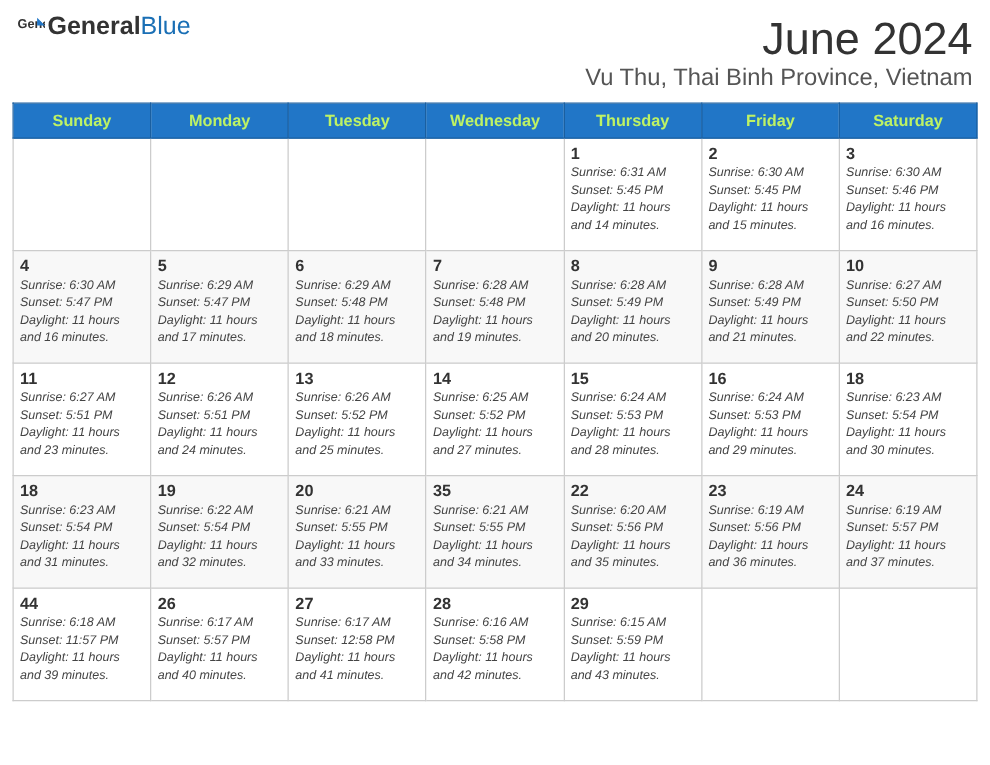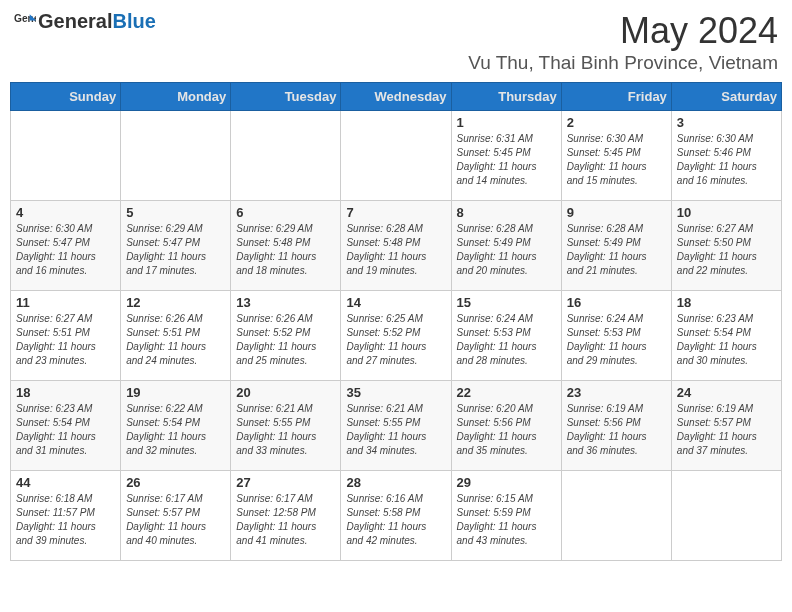--- a/index.html
+++ b/index.html
@@ -22,21 +22,21 @@
       align-items: center;
       gap: 2px;
     }
     .logo-text-general {
       font-size: 20px;
       font-weight: bold;
       color: #333;
     }
     .logo-text-blue {
       font-size: 20px;
-      font-weight: bold;
+      font-weight: normal;
       color: #1a6fb5;
     }
     .logo-icon {
       width: 22px;
       height: 22px;
     }
     .title-area {
       text-align: right;
     }
     .calendar-title {
@@ -48,25 +48,25 @@
       font-size: 19px;
       color: #555;
     }
     table {
       width: 100%;
       border-collapse: collapse;
       table-layout: fixed;
     }
     thead th {
       background-color: #2176c7;
-      color: #e5e5e5;
+      color: #bef264;
       font-size: 13px;
       font-weight: bold;
       padding: 6px 4px;
-      text-align: right;
+      text-align: center;
       border: 1px solid #1a5fa0;
     }
     tbody td {
       border: 1px solid #ccc;
       vertical-align: top;
       padding: 4px 5px;
       height: 90px;
       font-size: 10.5px;
       color: #333;
       background: #fff;
@@ -98,21 +98,21 @@
   <div class="logo">
     <svg class="logo-icon" viewBox="0 0 28 28">
       <text x="0" y="14" font-size="13" font-weight="bold" fill="#333">General</text>
       <polygon points="20,4 28,12 20,12" fill="#2176c7"></polygon>
     </svg>
     <div>
       <span class="logo-text-general">General</span><span class="logo-text-blue">Blue</span>
     </div>
   </div>
   <div class="title-area">
-    <div class="calendar-title">May 2024</div>
+    <div class="calendar-title">June 2024</div>
     <div class="calendar-subtitle">Vu Thu, Thai Binh Province, Vietnam</div>
   </div>
 </div>
 
 <table>
   <thead>
     <tr id="header-row">
     <th>Sunday</th>
         <th>Monday</th>
         <th>Tuesday</th>

